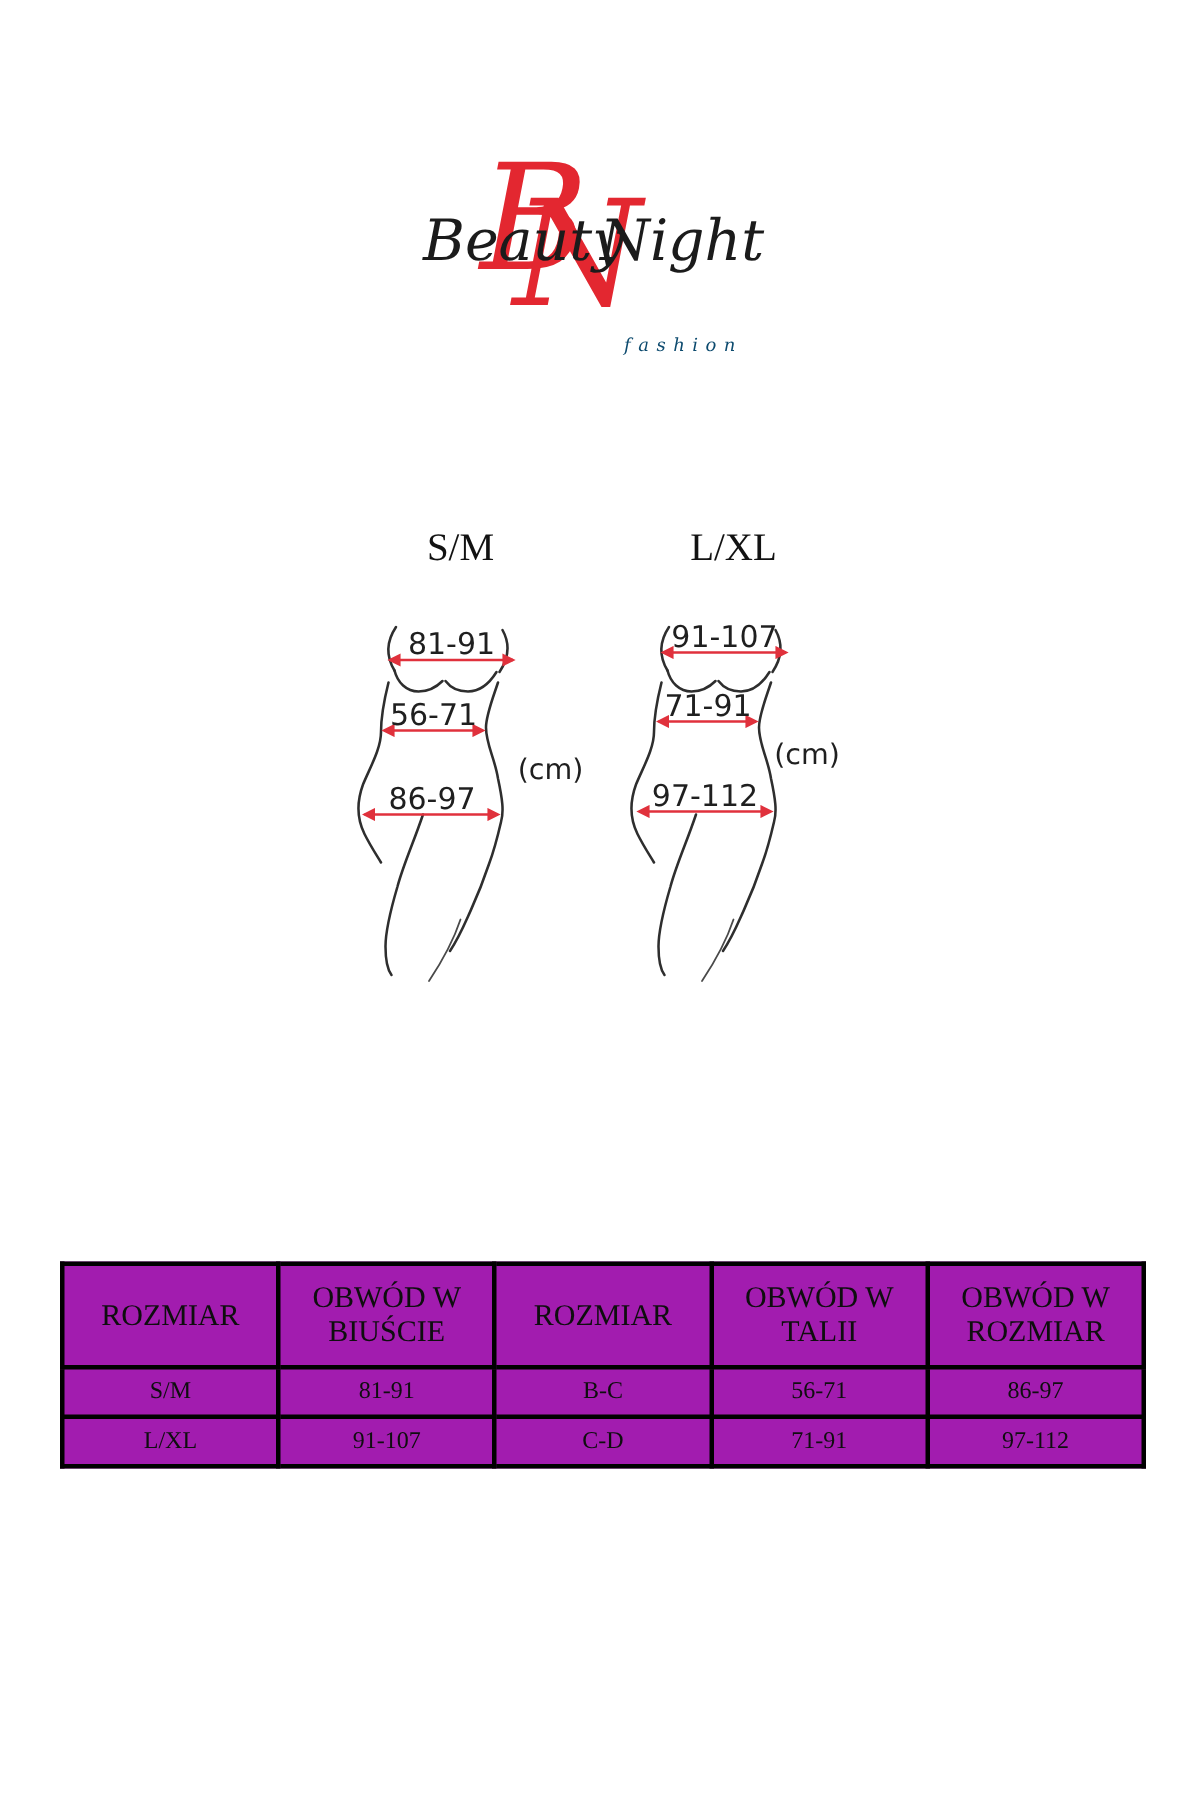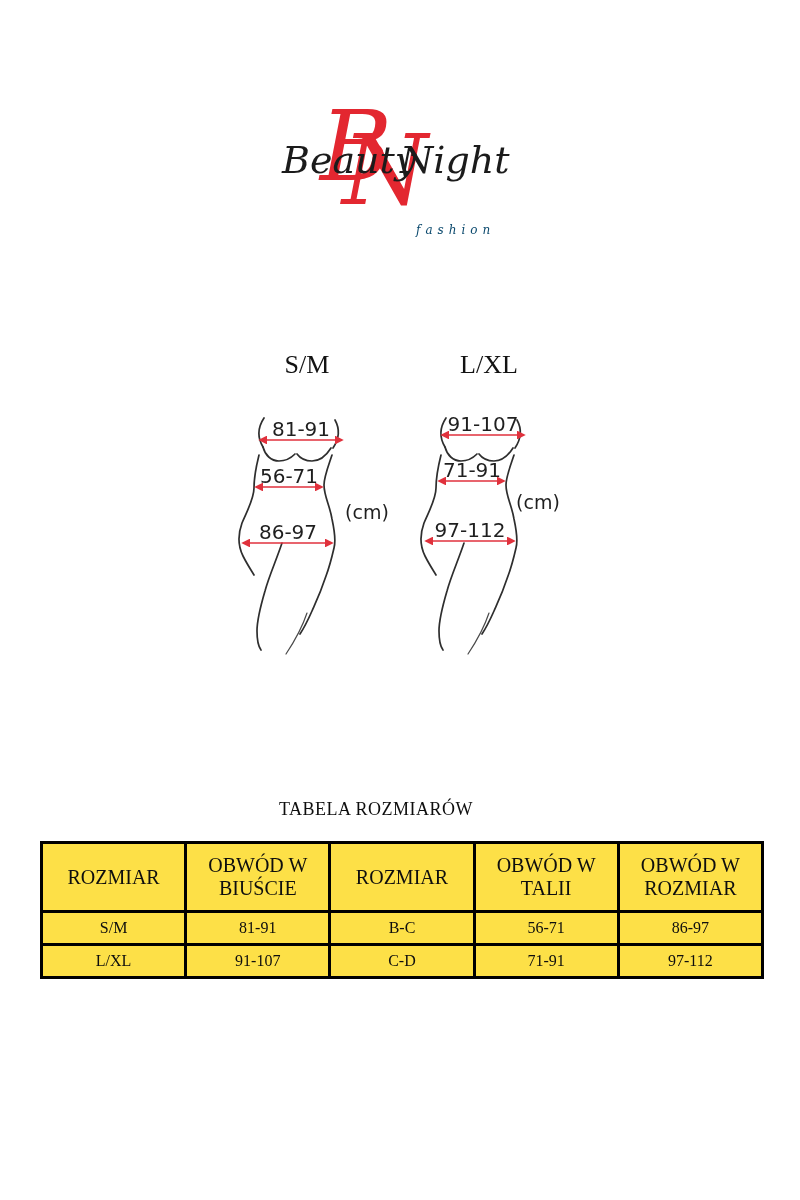--- a/index.html
+++ b/index.html
@@ -33,21 +33,21 @@
   .sil-thin { fill:none; stroke:#4a4a4a; stroke-width:1.2; stroke-linecap:round; }
   .mline { stroke:#e0313c; stroke-width:1.6; }
   svg text { font-family:"DejaVu Sans", sans-serif; fill:#1f1f1f; }
   .m-label  { font-size:20px; text-anchor:middle; }
   .cm-label { font-size:19px; text-anchor:middle; }
 
   
   .table-title { position:absolute; left:279px; top:799px; font-size:18px;
                  color:#0e0e0e; letter-spacing:0.5px; }
   table.sizes { position:absolute; left:40px; top:841px; width:724px;
-                border-collapse:collapse; table-layout:fixed; background:#fde047; }
+                border-collapse:collapse; table-layout:fixed; background:#a21caf; }
   table.sizes th, table.sizes td {
     border:3px solid #000; text-align:center; vertical-align:middle;
     font-weight:normal; color:#0e0e0e; padding:2px 6px;
   }
   table.sizes th { height:69px; font-size:20px; line-height:1.15; }
   table.sizes td { height:33px; font-size:16px; }
 </style>
 </head>
 <body>
 
@@ -114,21 +114,20 @@
         <line class="mline" x1="35" y1="74" x2="100" y2="74" marker-start="url(#arrLXL)" marker-end="url(#arrLXL)"></line>
         <line class="mline" x1="22" y1="134" x2="110" y2="134" marker-start="url(#arrLXL)" marker-end="url(#arrLXL)"></line>
       </g>
       <text class="m-label" x="79" y="24">91-107</text>
       <text class="m-label" x="68" y="70">71-91</text>
       <text class="m-label" x="66" y="130">97-112</text>
       <text class="cm-label" x="134" y="102">(cm)</text>
     </svg>
   </section>
 
-  <div class="table-title">TABELA ROZMIARÓW</div>
 
   <table class="sizes">
     <thead>
       <tr>
         <th>ROZMIAR</th>
         <th>OBWÓD W BIUŚCIE</th>
         <th>ROZMIAR</th>
         <th>OBWÓD W TALII</th>
         <th>OBWÓD W ROZMIAR</th>
       </tr>

